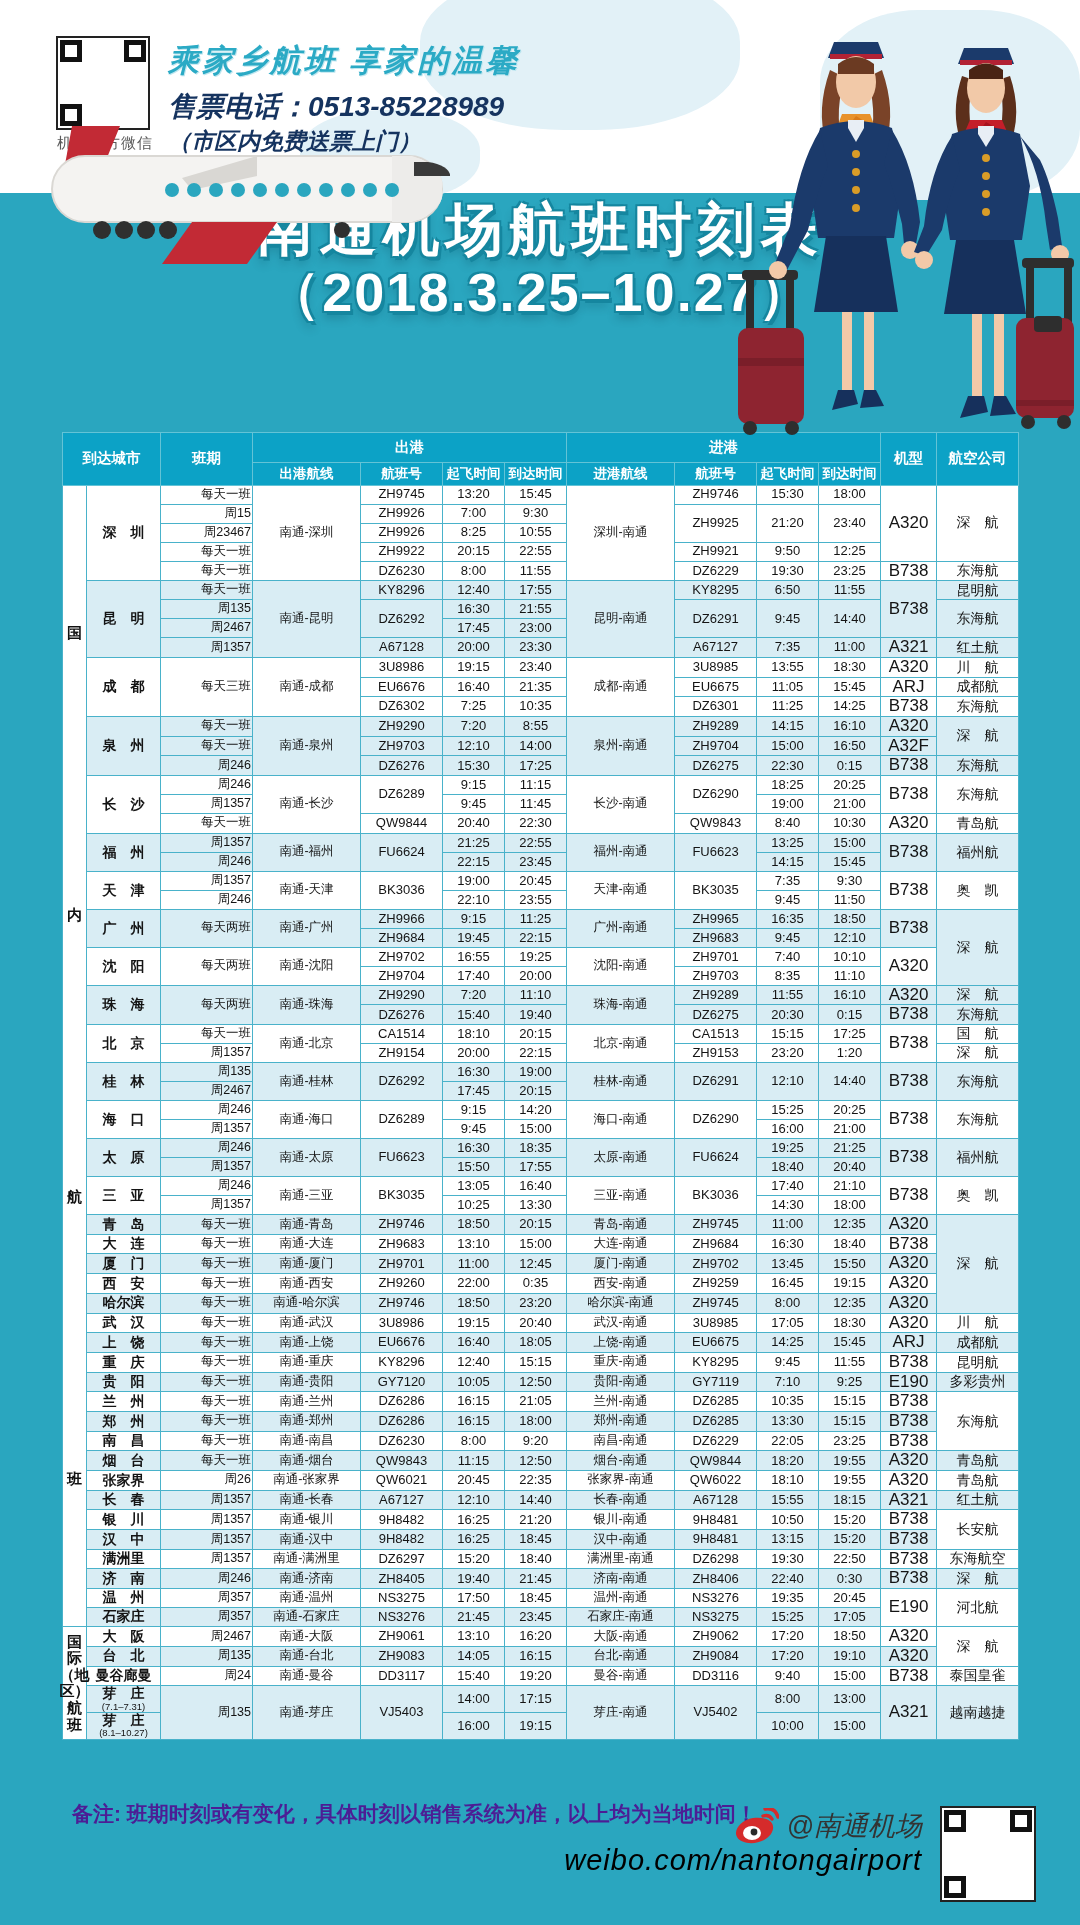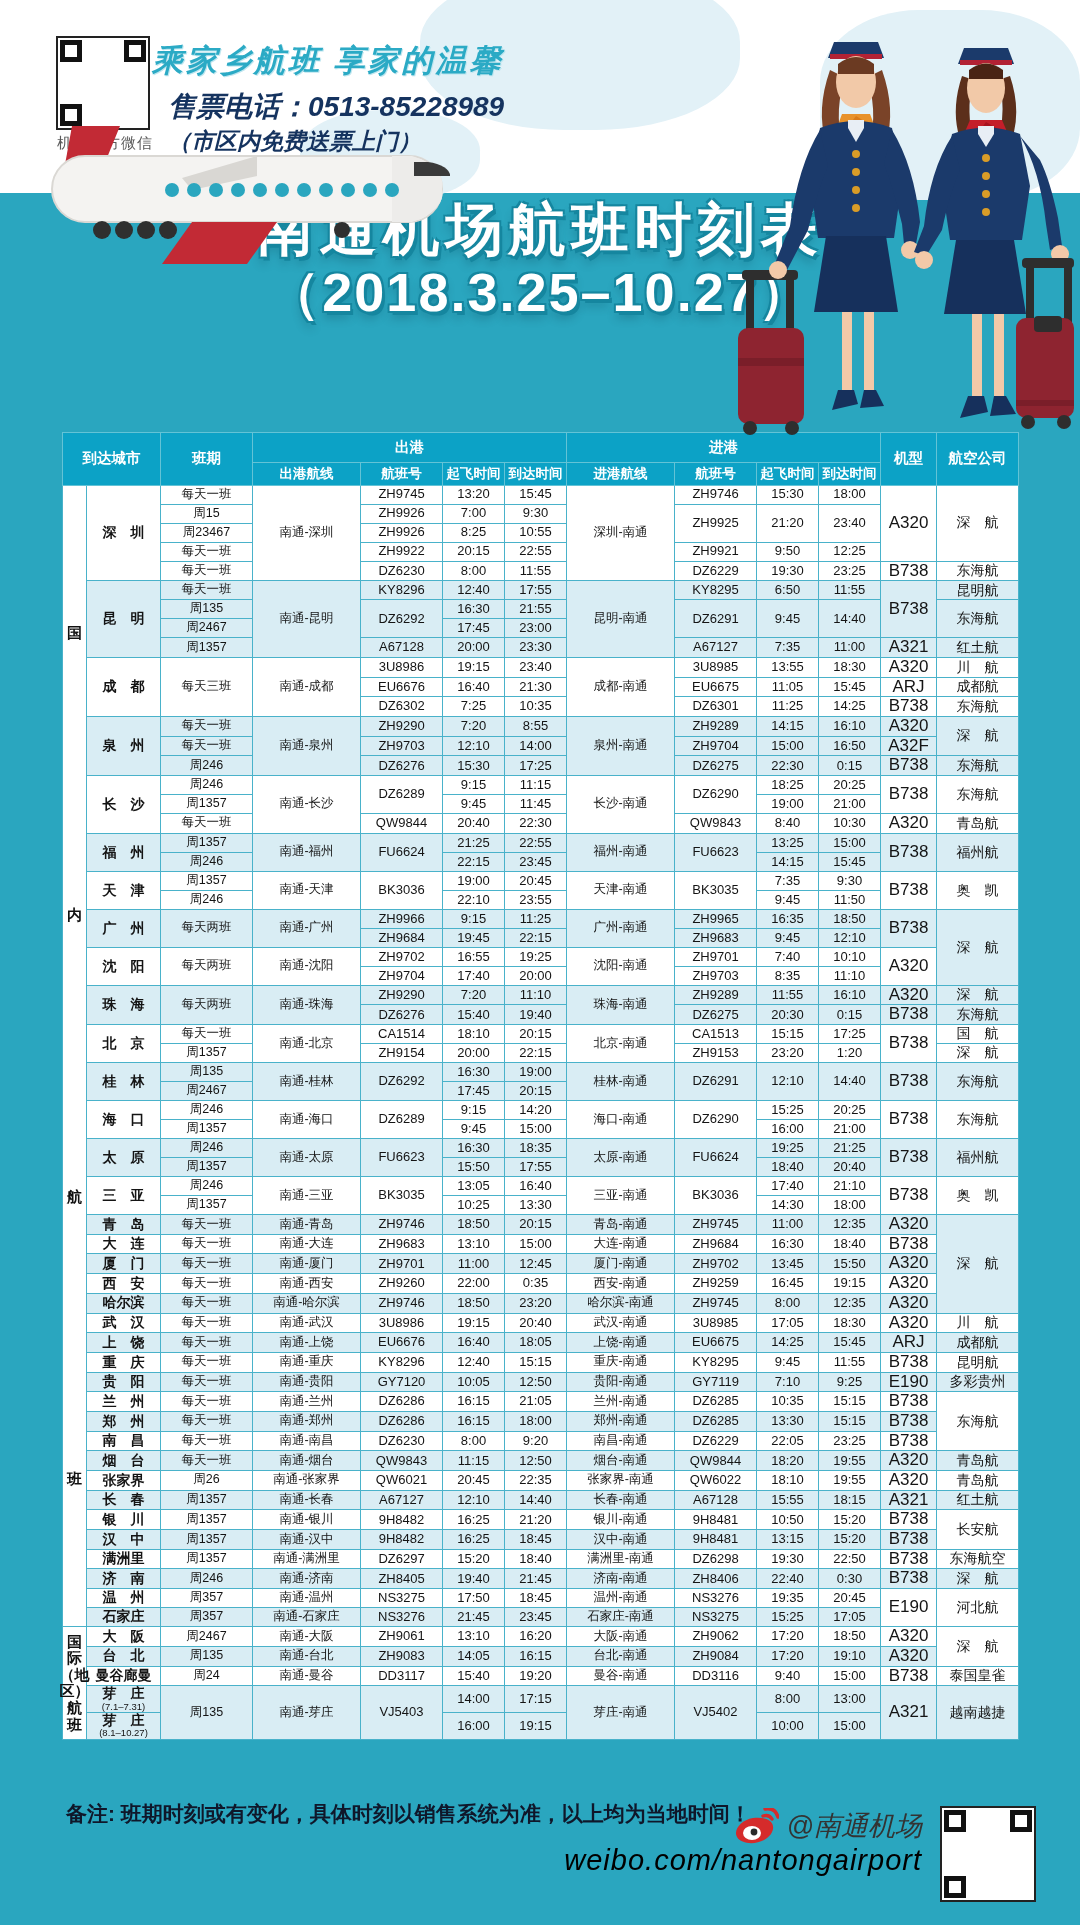--- a/index.html
+++ b/index.html
@@ -13,21 +13,21 @@
   .qr { position:absolute; background:#fff; border:2px solid #222;
         background-image:
           repeating-linear-gradient(0deg, #1a1a1a 0 5px, transparent 5px 9px),
           repeating-linear-gradient(90deg, #1a1a1a 0 5px, transparent 5px 10px);
         background-blend-mode: screen; }
   .qr .eye { position:absolute; width:22px; height:22px; border:5px solid #111; background:#fff; }
   .qr .eye.tl{ left:2px; top:2px; } .qr .eye.tr{ right:2px; top:2px; } .qr .eye.bl{ left:2px; bottom:2px; }
   .qr-main { left:56px; top:36px; width:94px; height:94px; }
   .qr-label { position:absolute; left:46px; top:134px; width:118px; text-align:center;
               font-size:15px; color:#5a5a5a; letter-spacing:1px; }
-  .slogan { position:absolute; left:152px; top:40px; font-size:31px; font-weight:bold; font-style:italic;
+  .slogan { position:absolute; left:168px; top:40px; font-size:31px; font-weight:bold; font-style:italic;
             color:#2BAAC5; letter-spacing:3px; text-shadow:1px 1px 0 #bfe6ef; }
   .phone  { position:absolute; left:168px; top:88px; font-size:28px; font-weight:bold; font-style:italic; color:#15335F; }
   .phone-note { position:absolute; left:168px; top:126px; font-size:23px; font-weight:bold; font-style:italic; color:#15335F; }
 
   .plane { position:absolute; left:42px; top:118px; z-index:3; }
 
   
   .attendants { position:absolute; right:6px; top:28px; z-index:2; }
 
   
@@ -42,33 +42,33 @@
   table { border-collapse: collapse; table-layout: fixed; width:956px;
           font-size:12.5px; color:#141414; }
   thead th { background:#0CA2C6; color:#fff; font-weight:bold; font-size:14.5px;
              border:1px solid #63C3D6; line-height:1.15; padding:3px 1px; }
   thead tr:first-child th { height:30px; }
   thead tr:last-child  th { height:18px; font-size:13.5px; }
   tbody td { border:1px solid #49B2CA; text-align:center; vertical-align:middle;
              padding:0 1px; height:19px; line-height:1.1; background:#fff; }
   tbody tr.b1 td { background:#D9EDF4; }
   td.c-city { font-weight:bold; font-size:14px;text-align:center; }
-  td.c-sched { font-size:12.5px; }
+  td.c-sched { font-size:12.5px;text-align:right; }
   td.c-route { font-size:12.5px; }
   td.c-flt, td.c-time { font-size:13px; }
   td.c-acft { font-size:17px; }
   td.c-air  { font-size:14px; }
   td.section-cell { width:24px; background:#fff !important; padding:6px 0; }
   .section-label { display:flex; flex-direction:column; justify-content:space-around; align-items:center;
                    height:100%; font-weight:bold; font-size:16px; color:#111; }
   .section-label span { display:block; line-height:1.05; font-size:15px; }
   .city-note { display:block; font-size:9.5px; font-weight:normal; letter-spacing:0; }
 
   
-  .footer-note { position:absolute; left:66px; top:1800px; font-size:21px; font-weight:bold; color:#0f172a; }
+  .footer-note { position:absolute; left:72px; top:1800px; font-size:21px; font-weight:bold; color:#4c1d95; }
   .weibo { position:absolute; right:158px; top:1808px; text-align:right; color:#222; }
   .weibo .line1 { font-size:27px; font-style:italic; color:#333; display:flex; align-items:center; gap:8px; justify-content:flex-end;}
   .weibo .url  { font-size:29px; font-style:italic; color:#000000; letter-spacing:1px; }
   .qr-footer { right:44px; top:1806px; left:auto; width:96px; height:96px; position:absolute; }
 </style>
 </head>
 <body>
 
 <div class="page">
 
@@ -348,21 +348,21 @@
             <td class="c-route" rowspan="3">成都-南通</td>
             <td class="c-flt" rowspan="1">3U8985</td>
             <td class="c-time" rowspan="1">13:55</td>
             <td class="c-time" rowspan="1">18:30</td>
             <td class="c-acft" rowspan="1">A320</td>
             <td class="c-air" rowspan="1">川　航</td>
           </tr>
           <tr class="b0">
             <td class="c-flt" rowspan="1">EU6676</td>
             <td class="c-time" rowspan="1">16:40</td>
-            <td class="c-time" rowspan="1">21:30</td>
+            <td class="c-time" rowspan="1">21:35</td>
             <td class="c-flt" rowspan="1">EU6675</td>
             <td class="c-time" rowspan="1">11:05</td>
             <td class="c-time" rowspan="1">15:45</td>
             <td class="c-acft" rowspan="1">ARJ</td>
             <td class="c-air" rowspan="1">成都航</td>
           </tr>
           <tr class="b0">
             <td class="c-flt" rowspan="1">DZ6302</td>
             <td class="c-time" rowspan="1">7:25</td>
             <td class="c-time" rowspan="1">10:35</td>

